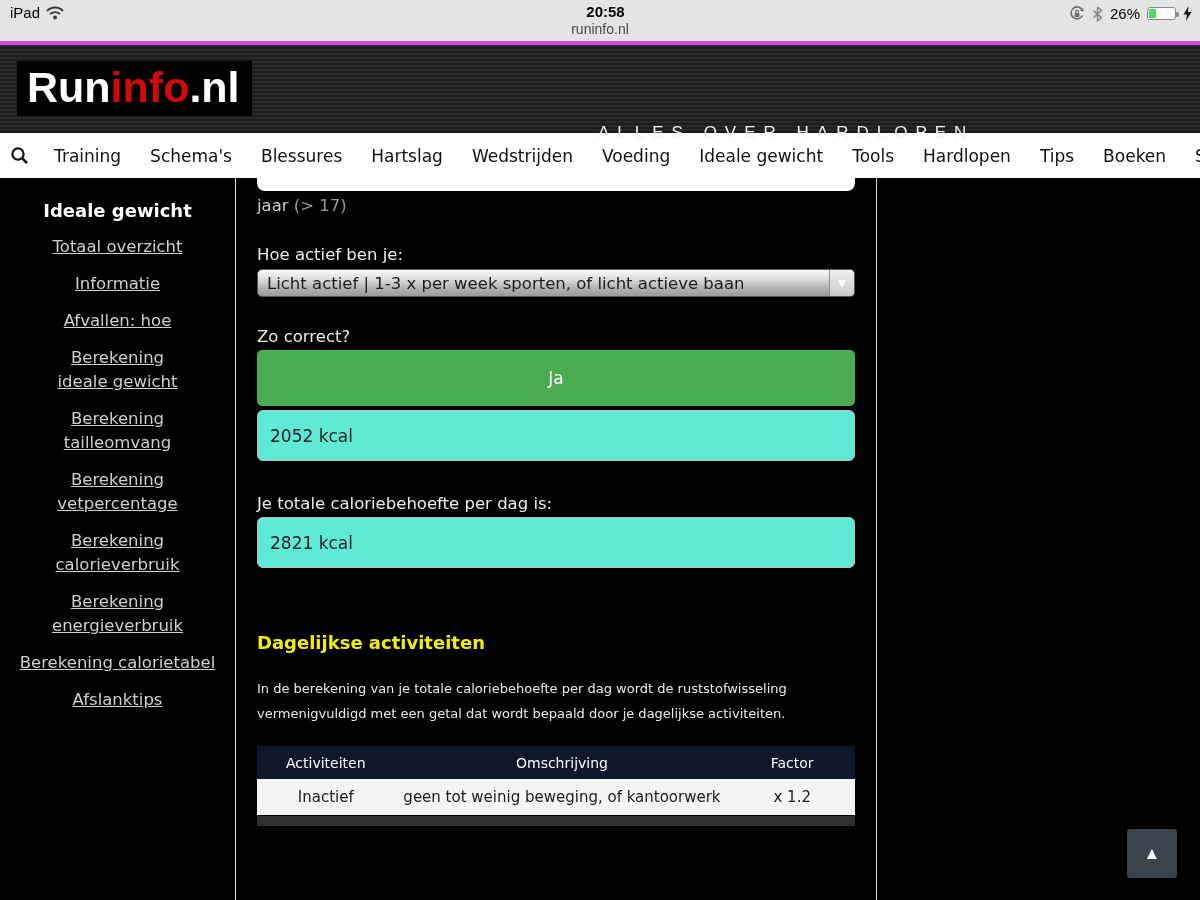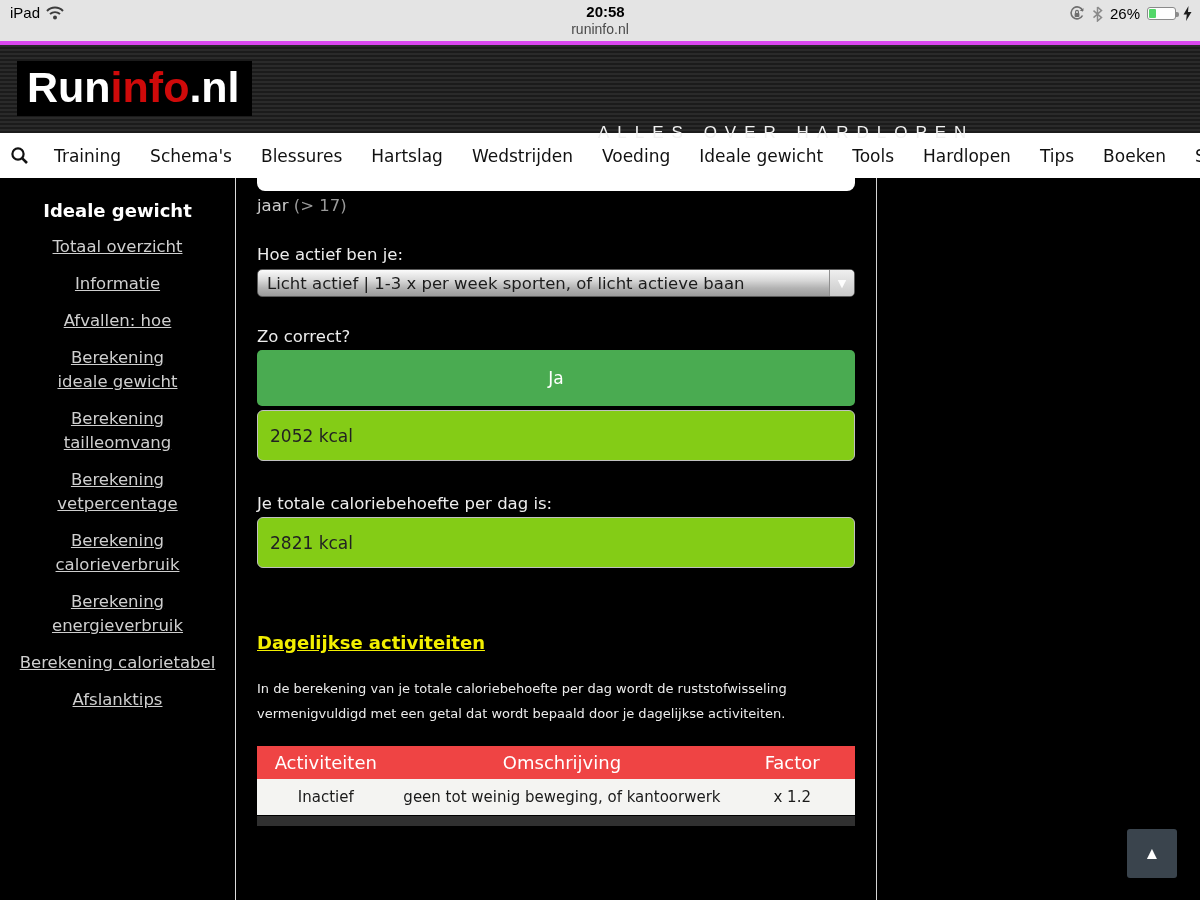--- a/index.html
+++ b/index.html
@@ -79,30 +79,30 @@
     position:absolute; right:0; top:0; bottom:0; width:25px;
     background:linear-gradient(#efefef,#c9c9c9);
     border-left:1px solid #909090; color:#fdfdfd; font-size:11px;
     display:flex; align-items:center; justify-content:center;
   }
   .btn-green {
     margin-top:4px; height:56px; width:598px; background:#4aab51; border:none; border-radius:5px;
     color:#fff; font-size:17px; font-family:"DejaVu Sans", sans-serif; cursor:pointer;
   }
   .text-input {
-    margin-top:4px; height:51px; width:598px; background:#84cc16; border:1px solid #c0c0c0;
+    margin-top:4px; height:51px; width:598px; background:#5eead4; border:1px solid #c0c0c0;
     border-radius:6px; color:#222; font-size:17px; padding-left:12px;
     font-family:"DejaVu Sans", sans-serif;
   }
-  .section-heading { margin-top:64px; color:#f3ef00; font-weight:bold; font-size:18px;text-decoration:underline; }
+  .section-heading { margin-top:64px; color:#f3ef00; font-weight:bold; font-size:18px; }
   .paragraph { margin-top:23px; color:#ececec; font-size:13px; line-height:25px; }
 
   table.acttable { margin-top:20px; width:598px; border-collapse:collapse; }
   table.acttable th {
-    background:#ef4444; color:#fff; font-weight:normal; font-size:18px; height:33px;
+    background:#0f172a; color:#fff; font-weight:normal; font-size:14px; height:33px;
   }
   table.acttable td {
     background:#f4f4f2; color:#1a1a1a; font-size:15px; height:36px; text-align:center;
   }
   th.c1, td.c1 { width:23%; }
   th.c2, td.c2 { width:56%; }
   th.c3, td.c3 { width:21%; }
   .table-next-row { width:598px; height:10px; background:#303030; margin-top:1px; }
 
   .rightvoid { flex:1; background:#000; }

